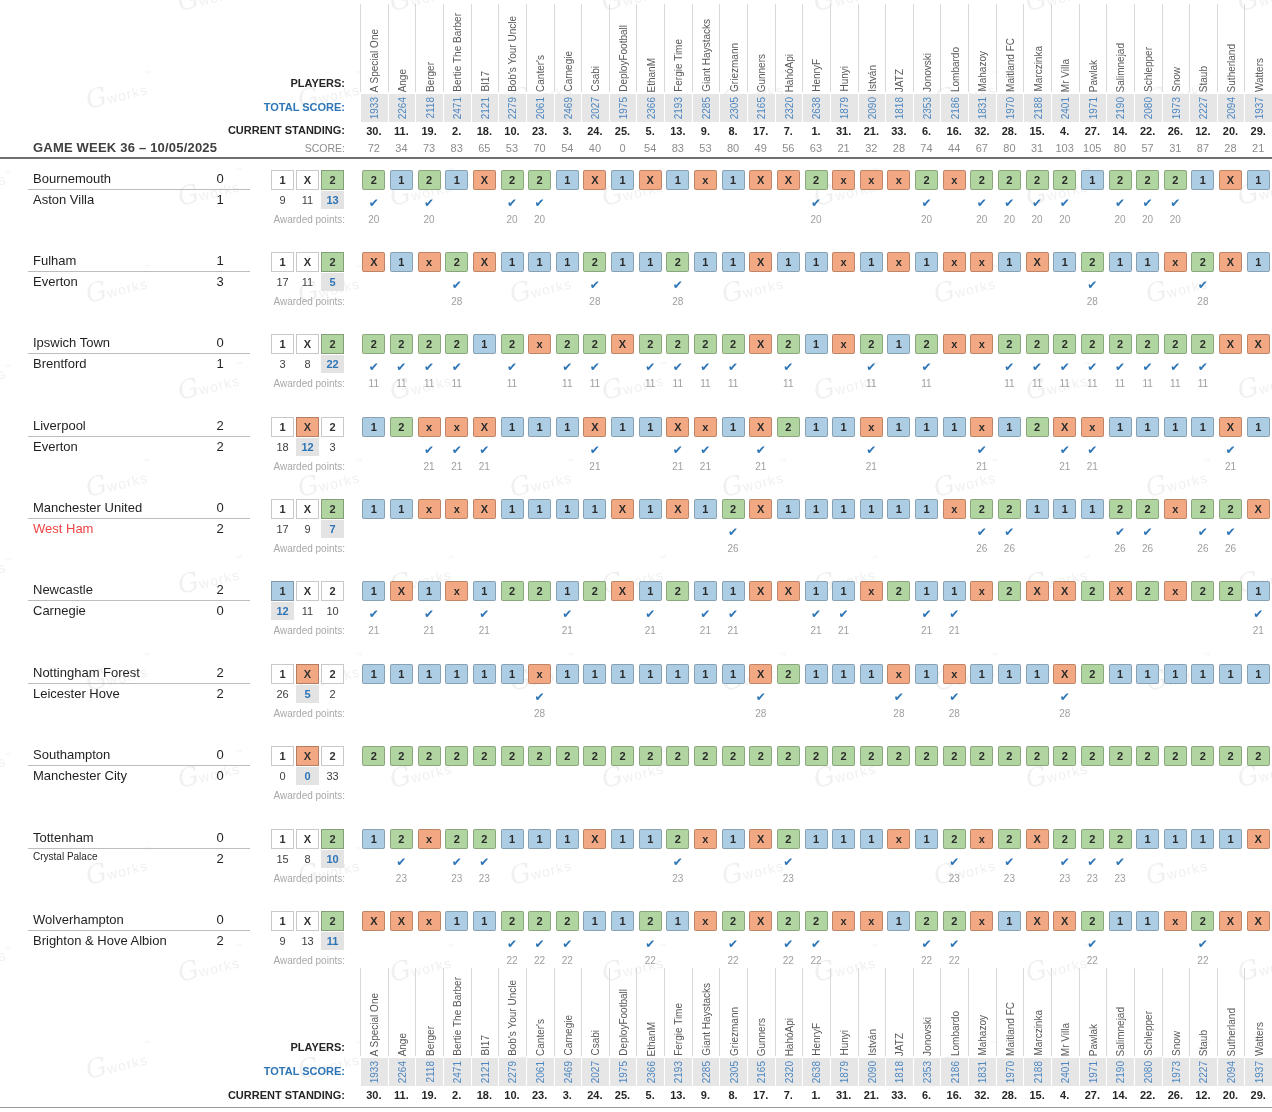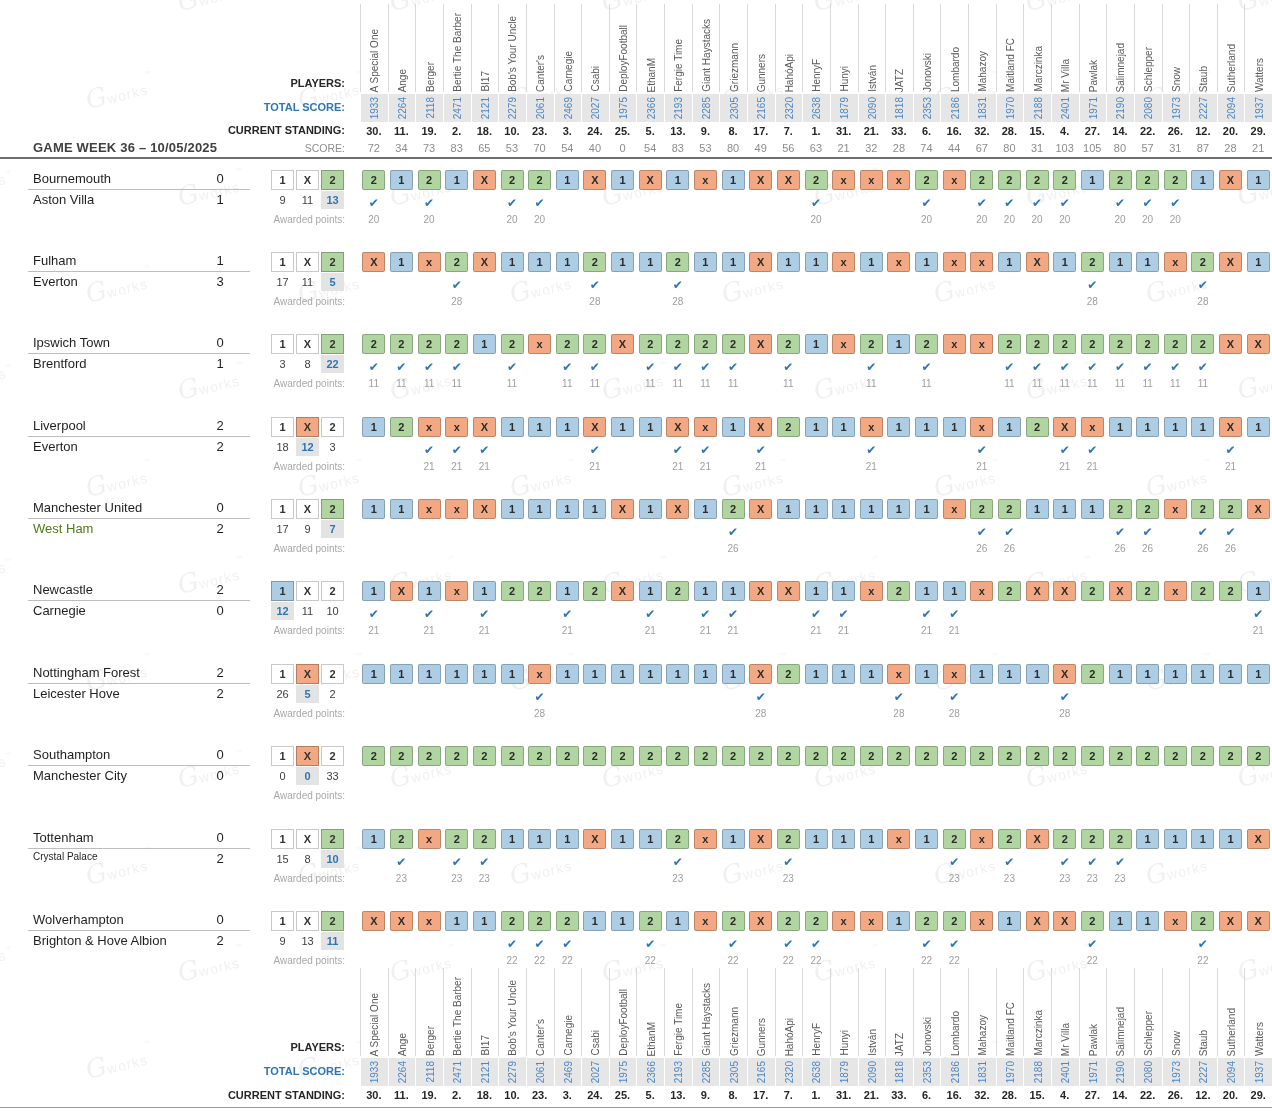--- a/index.html
+++ b/index.html
@@ -893,21 +893,21 @@
     <div class="abs" style="left: 1136.1px; top: 417px; width: 21px; height: 18px; line-height: 18px; text-align: center; font-size: 11px; font-weight: bold; color: rgb(43, 43, 43); background: rgb(173, 205, 228); border: 1px solid rgba(0, 0, 0, 0.22); border-radius: 2px; z-index: 2;">1</div>
     <div class="abs" style="left: 1163.8px; top: 417px; width: 21px; height: 18px; line-height: 18px; text-align: center; font-size: 11px; font-weight: bold; color: rgb(43, 43, 43); background: rgb(173, 205, 228); border: 1px solid rgba(0, 0, 0, 0.22); border-radius: 2px; z-index: 2;">1</div>
     <div class="abs" style="left: 1191.4px; top: 417px; width: 21px; height: 18px; line-height: 18px; text-align: center; font-size: 11px; font-weight: bold; color: rgb(43, 43, 43); background: rgb(173, 205, 228); border: 1px solid rgba(0, 0, 0, 0.22); border-radius: 2px; z-index: 2;">1</div>
     <div class="abs" style="left: 1219px; top: 417px; width: 21px; height: 18px; line-height: 18px; text-align: center; font-size: 11px; font-weight: bold; color: rgb(43, 43, 43); background: rgb(242, 169, 131); border: 1px solid rgba(0, 0, 0, 0.22); border-radius: 2px; z-index: 2;">X</div>
     <div class="abs" style="left: 1216.7px; top: 443px; width: 27.6px; height: 14px; line-height: 14px; text-align: center; font-size: 12px; color: rgb(46, 117, 182); z-index: 2;">✔</div>
     <div class="abs" style="left: 1216.7px; top: 461px; width: 27.6px; height: 12px; text-align: center; font-size: 10px; color: rgb(158, 158, 158); z-index: 2;">21</div>
     <div class="abs" style="left: 1246.7px; top: 417px; width: 21px; height: 18px; line-height: 18px; text-align: center; font-size: 11px; font-weight: bold; color: rgb(43, 43, 43); background: rgb(173, 205, 228); border: 1px solid rgba(0, 0, 0, 0.22); border-radius: 2px; z-index: 2;">1</div>
     <div class="abs" style="left: 33px; top: 500px; width: 180px; font-size: 13px; color: rgb(31, 31, 31); z-index: 2;">Manchester United</div>
     <div class="abs" style="left: 205px; top: 500px; width: 30px; text-align: center; font-size: 13px; color: rgb(31, 31, 31); z-index: 2;">0</div>
     <div class="abs" style="left: 28px; top: 518px; width: 222px; border-top: 1px solid rgb(189, 189, 189); z-index: 2;"></div>
-    <div class="abs" style="left: 33px; top: 521px; width: 230px; font-size: 13px; color: #4d7c0f; z-index: 2;">West Ham</div>
+    <div class="abs" style="left: 33px; top: 521px; width: 230px; font-size: 13px; color: #ef4444; z-index: 2;">West Ham</div>
     <div class="abs" style="left: 205px; top: 521px; width: 30px; text-align: center; font-size: 13px; color: rgb(31, 31, 31); z-index: 2;">2</div>
     <div class="abs" style="left: 271px; top: 499px; width: 21px; height: 18px; line-height: 18px; text-align: center; font-size: 11px; font-weight: bold; color: rgb(51, 51, 51); border: 1px solid rgb(201, 201, 201); background: rgb(255, 255, 255); z-index: 2;">1</div>
     <div class="abs" style="left: 271px; top: 520px; width: 23px; height: 18px; line-height: 18px; text-align: center; font-size: 11px; font-weight: normal; color: rgb(64, 64, 64); background: transparent; z-index: 2;">17</div>
     <div class="abs" style="left: 296px; top: 499px; width: 21px; height: 18px; line-height: 18px; text-align: center; font-size: 11px; font-weight: bold; color: rgb(51, 51, 51); border: 1px solid rgb(201, 201, 201); background: rgb(255, 255, 255); z-index: 2;">X</div>
     <div class="abs" style="left: 296px; top: 520px; width: 23px; height: 18px; line-height: 18px; text-align: center; font-size: 11px; font-weight: normal; color: rgb(64, 64, 64); background: transparent; z-index: 2;">9</div>
     <div class="abs" style="left: 321px; top: 499px; width: 21px; height: 18px; line-height: 18px; text-align: center; font-size: 11px; font-weight: bold; color: rgb(51, 51, 51); border: 1px solid rgba(0, 0, 0, 0.25); background: rgb(176, 213, 160); z-index: 2;">2</div>
     <div class="abs" style="left: 321px; top: 520px; width: 23px; height: 18px; line-height: 18px; text-align: center; font-size: 11px; font-weight: bold; color: rgb(46, 117, 182); background: rgb(227, 227, 227); z-index: 2;">7</div>
     <div class="abs" style="left: 235px; top: 543px; width: 110px; text-align: right; font-size: 10px; color: rgb(168, 168, 168); z-index: 2;">Awarded points:</div>
     <div class="abs" style="left: 362.3px; top: 499px; width: 21px; height: 18px; line-height: 18px; text-align: center; font-size: 11px; font-weight: bold; color: rgb(43, 43, 43); background: rgb(173, 205, 228); border: 1px solid rgba(0, 0, 0, 0.22); border-radius: 2px; z-index: 2;">1</div>
     <div class="abs" style="left: 389.9px; top: 499px; width: 21px; height: 18px; line-height: 18px; text-align: center; font-size: 11px; font-weight: bold; color: rgb(43, 43, 43); background: rgb(173, 205, 228); border: 1px solid rgba(0, 0, 0, 0.22); border-radius: 2px; z-index: 2;">1</div>

